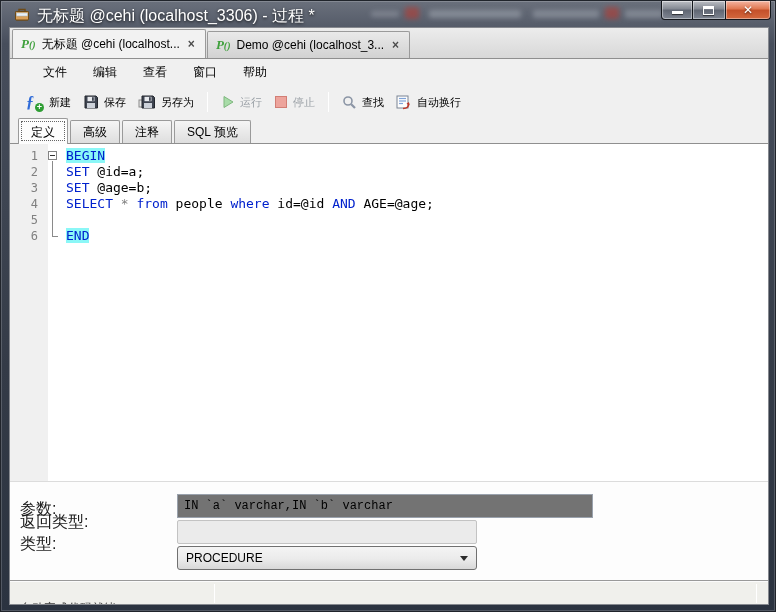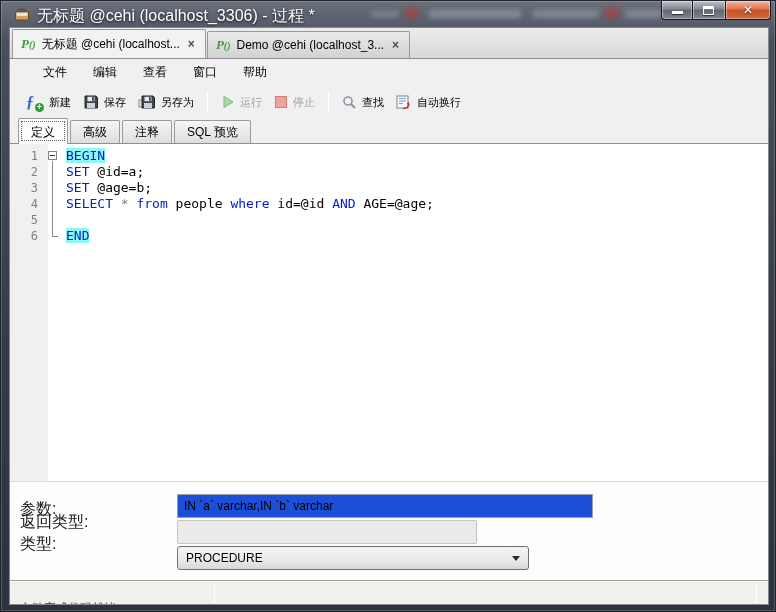--- a/index.html
+++ b/index.html
@@ -85,23 +85,23 @@
   .ctext{white-space:pre;}
   .seg-kw{color:var(--kw,#0021cd);text-align:right;}
   .seg-op{color:#808080;}
   .seg-plain{color:#000;}
   .seg-hl{background:var(--hl,#8bf7f7);}
   
   .formarea{position:absolute;left:0;top:454px;width:100%;height:98px;background:#fdfdfd;}
   .flabel{position:absolute;left:10px;font-size:16px;color:#1a1a1a;}
   .finput{position:absolute;left:167px;height:24px;font-size:12px;font-family:"Liberation Sans",sans-serif;
           padding:0 6px;}
-  .param-input{top:12px;width:416px;background:#1d4ed8;border:1px solid #9aa2ad;}
+  .param-input{top:12px;width:416px;background:#737373;border:1px solid #9aa2ad;font-family:Liberation Mono, monospace;}
   .return-input{top:38px;width:300px;background:#ebebeb;border:1px solid #c3c3c3;border-radius:2px;}
-  .combo{top:64px;width:352px;border:1px solid #707070;border-radius:3px;
+  .combo{top:64px;width:300px;border:1px solid #707070;border-radius:3px;
          background:linear-gradient(180deg,#f4f4f4,#ebebeb 55%,#d8d8d8);
          display:flex;align-items:center;justify-content:space-between;padding:0 8px;}
   .combo-arrow{width:0;height:0;border-left:4px solid transparent;border-right:4px solid transparent;
          border-top:5px solid #2b2b2b;}
   
   .statusbar{position:absolute;left:0;top:552px;width:100%;height:26px;background:#f0f0ec;
          border-top:1px solid #9a9a9a;box-shadow:inset 0 1px 0 #fbfbfb;
          display:flex;align-items:center;}
   .status-text{padding-left:10px;color:#3a3a3a;font-size:12px;margin-top:30px;}
   .sdiv{position:absolute;top:3px;bottom:3px;width:1px;background:#cbcbcb;border-right:1px solid #fff;}

